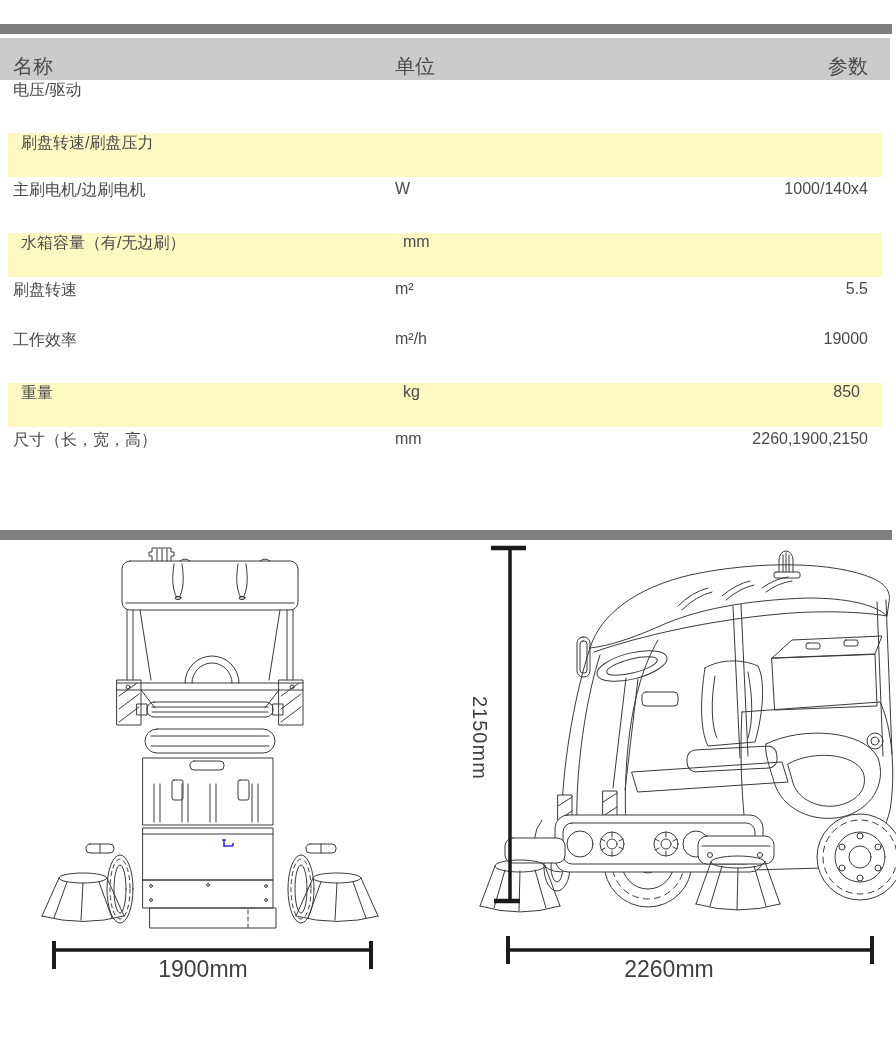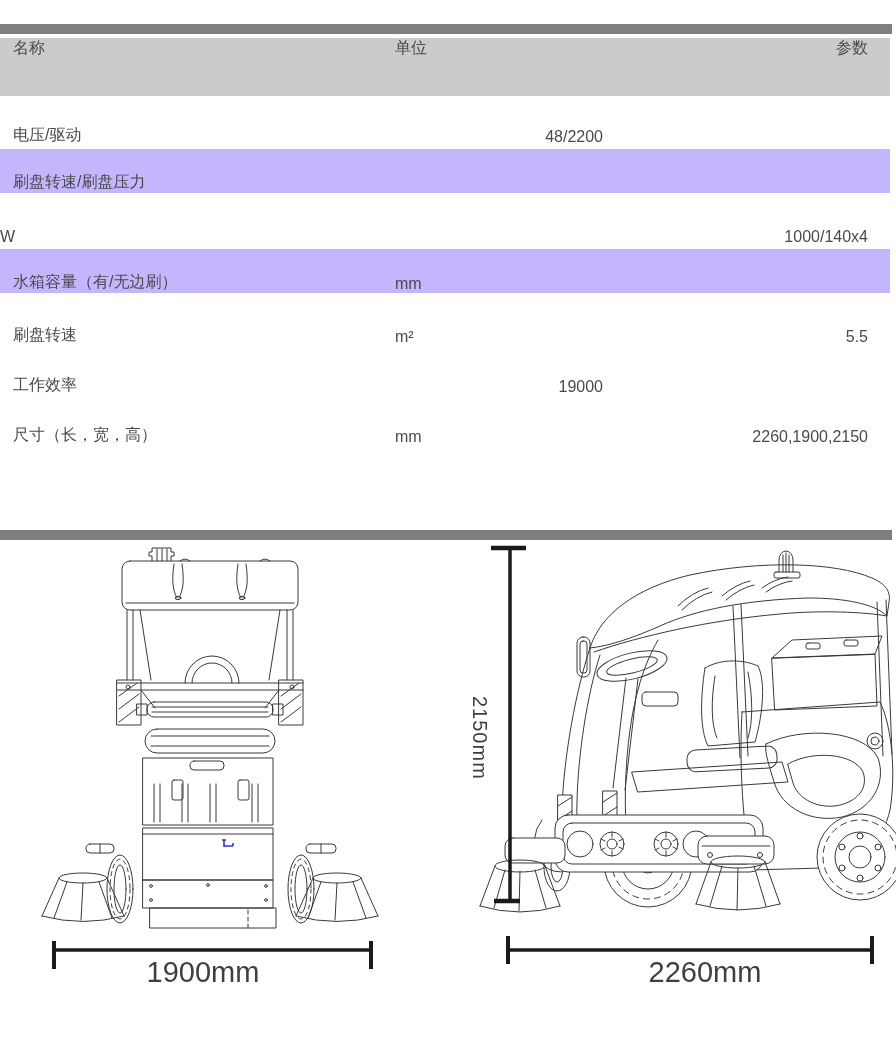--- a/index.html
+++ b/index.html
@@ -6,71 +6,77 @@
   body{
     width:896px;height:1052px;position:relative;background:#fff;
     font-family:"Liberation Sans","DejaVu Sans",sans-serif;
     color:#4a4a4a;overflow:hidden;
   }
   .bar{position:absolute;left:0;width:892px;height:10px;background:#7f7f7f}
   #bar-top{top:24px}
   #bar-bottom{top:530px}
 
   #spec{position:absolute;left:0;top:38px;width:890px}
-  .thead{display:flex;align-items:flex-start;height:58px;background:#cbcbcb;font-size:16px}
-  .trow{display:flex;align-items:flex-end;height:50px;font-size:16px;box-sizing:border-box}
-  .trow.gray{background:#c4b5fd;background-clip:content-box;padding:3px 0}
+  .thead{display:flex;align-items:flex-end;height:42px;background:#cbcbcb;font-size:20px}
+  .trow{display:flex;align-items:flex-start;height:50px;font-size:16px;box-sizing:border-box}
+  .trow.gray{background:#fef9c3;background-clip:content-box;padding:3px 8px}
   .c-name{width:395px;padding-left:13px;box-sizing:border-box}
   .c-unit{flex:1}
   .c-value{width:230px;text-align:right;padding-right:22px;box-sizing:border-box}
 
   svg{position:absolute}
   #front-svg{left:30px;top:544px}
   #persp-svg{left:450px;top:540px}
 
-  .dim-label{position:absolute;color:#3f3f3f;font-size:29px;text-align:center;width:170px}
+  .dim-label{position:absolute;color:#3f3f3f;font-size:23px;text-align:center;width:170px}
   #label-1900{left:118px;top:956px}
-  #label-2260{left:620px;top:956px}
+  #label-2260{left:584px;top:956px}
   #label-2150{position:absolute;left:468px;top:696px;writing-mode:vertical-rl;
               font-size:20px;color:#3f3f3f;letter-spacing:1px}
 </style>
 </head>
 <body>
 
 <div class="bar" id="bar-top"></div>
 
 <div id="spec">
   <div class="thead">
     <div class="c-name">名称</div>
     <div class="c-unit">单位</div>
     <div class="c-value">参数</div>
   </div>
   <div class="trow">
     <div class="c-name">电压/驱动</div>
-    <div class="c-value">48/2200</div>
   </div>
   <div class="trow gray">
     <div class="c-name">刷盘转速/刷盘压力</div>
   </div>
   <div class="trow">
+    <div class="c-name">主刷电机/边刷电机</div>
     <div class="c-unit">W</div>
     <div class="c-value">1000/140x4</div>
   </div>
   <div class="trow gray">
     <div class="c-name">水箱容量（有/无边刷）</div>
     <div class="c-unit">mm</div>
   </div>
   <div class="trow">
     <div class="c-name">刷盘转速</div>
     <div class="c-unit">m²</div>
     <div class="c-value">5.5</div>
   </div>
   <div class="trow">
     <div class="c-name">工作效率</div>
+    <div class="c-unit">m²/h</div>
     <div class="c-value">19000</div>
+  </div>
+  <div class="trow gray">
+    <div class="c-name">重量</div>
+    <div class="c-unit">kg</div>
+    <div class="c-value">850</div>
   </div>
   <div class="trow">
     <div class="c-name">尺寸（长，宽，高）</div>
     <div class="c-unit">mm</div>
     <div class="c-value">2260,1900,2150</div>
   </div>
 </div>
 
 <div class="bar" id="bar-bottom"></div>
 

